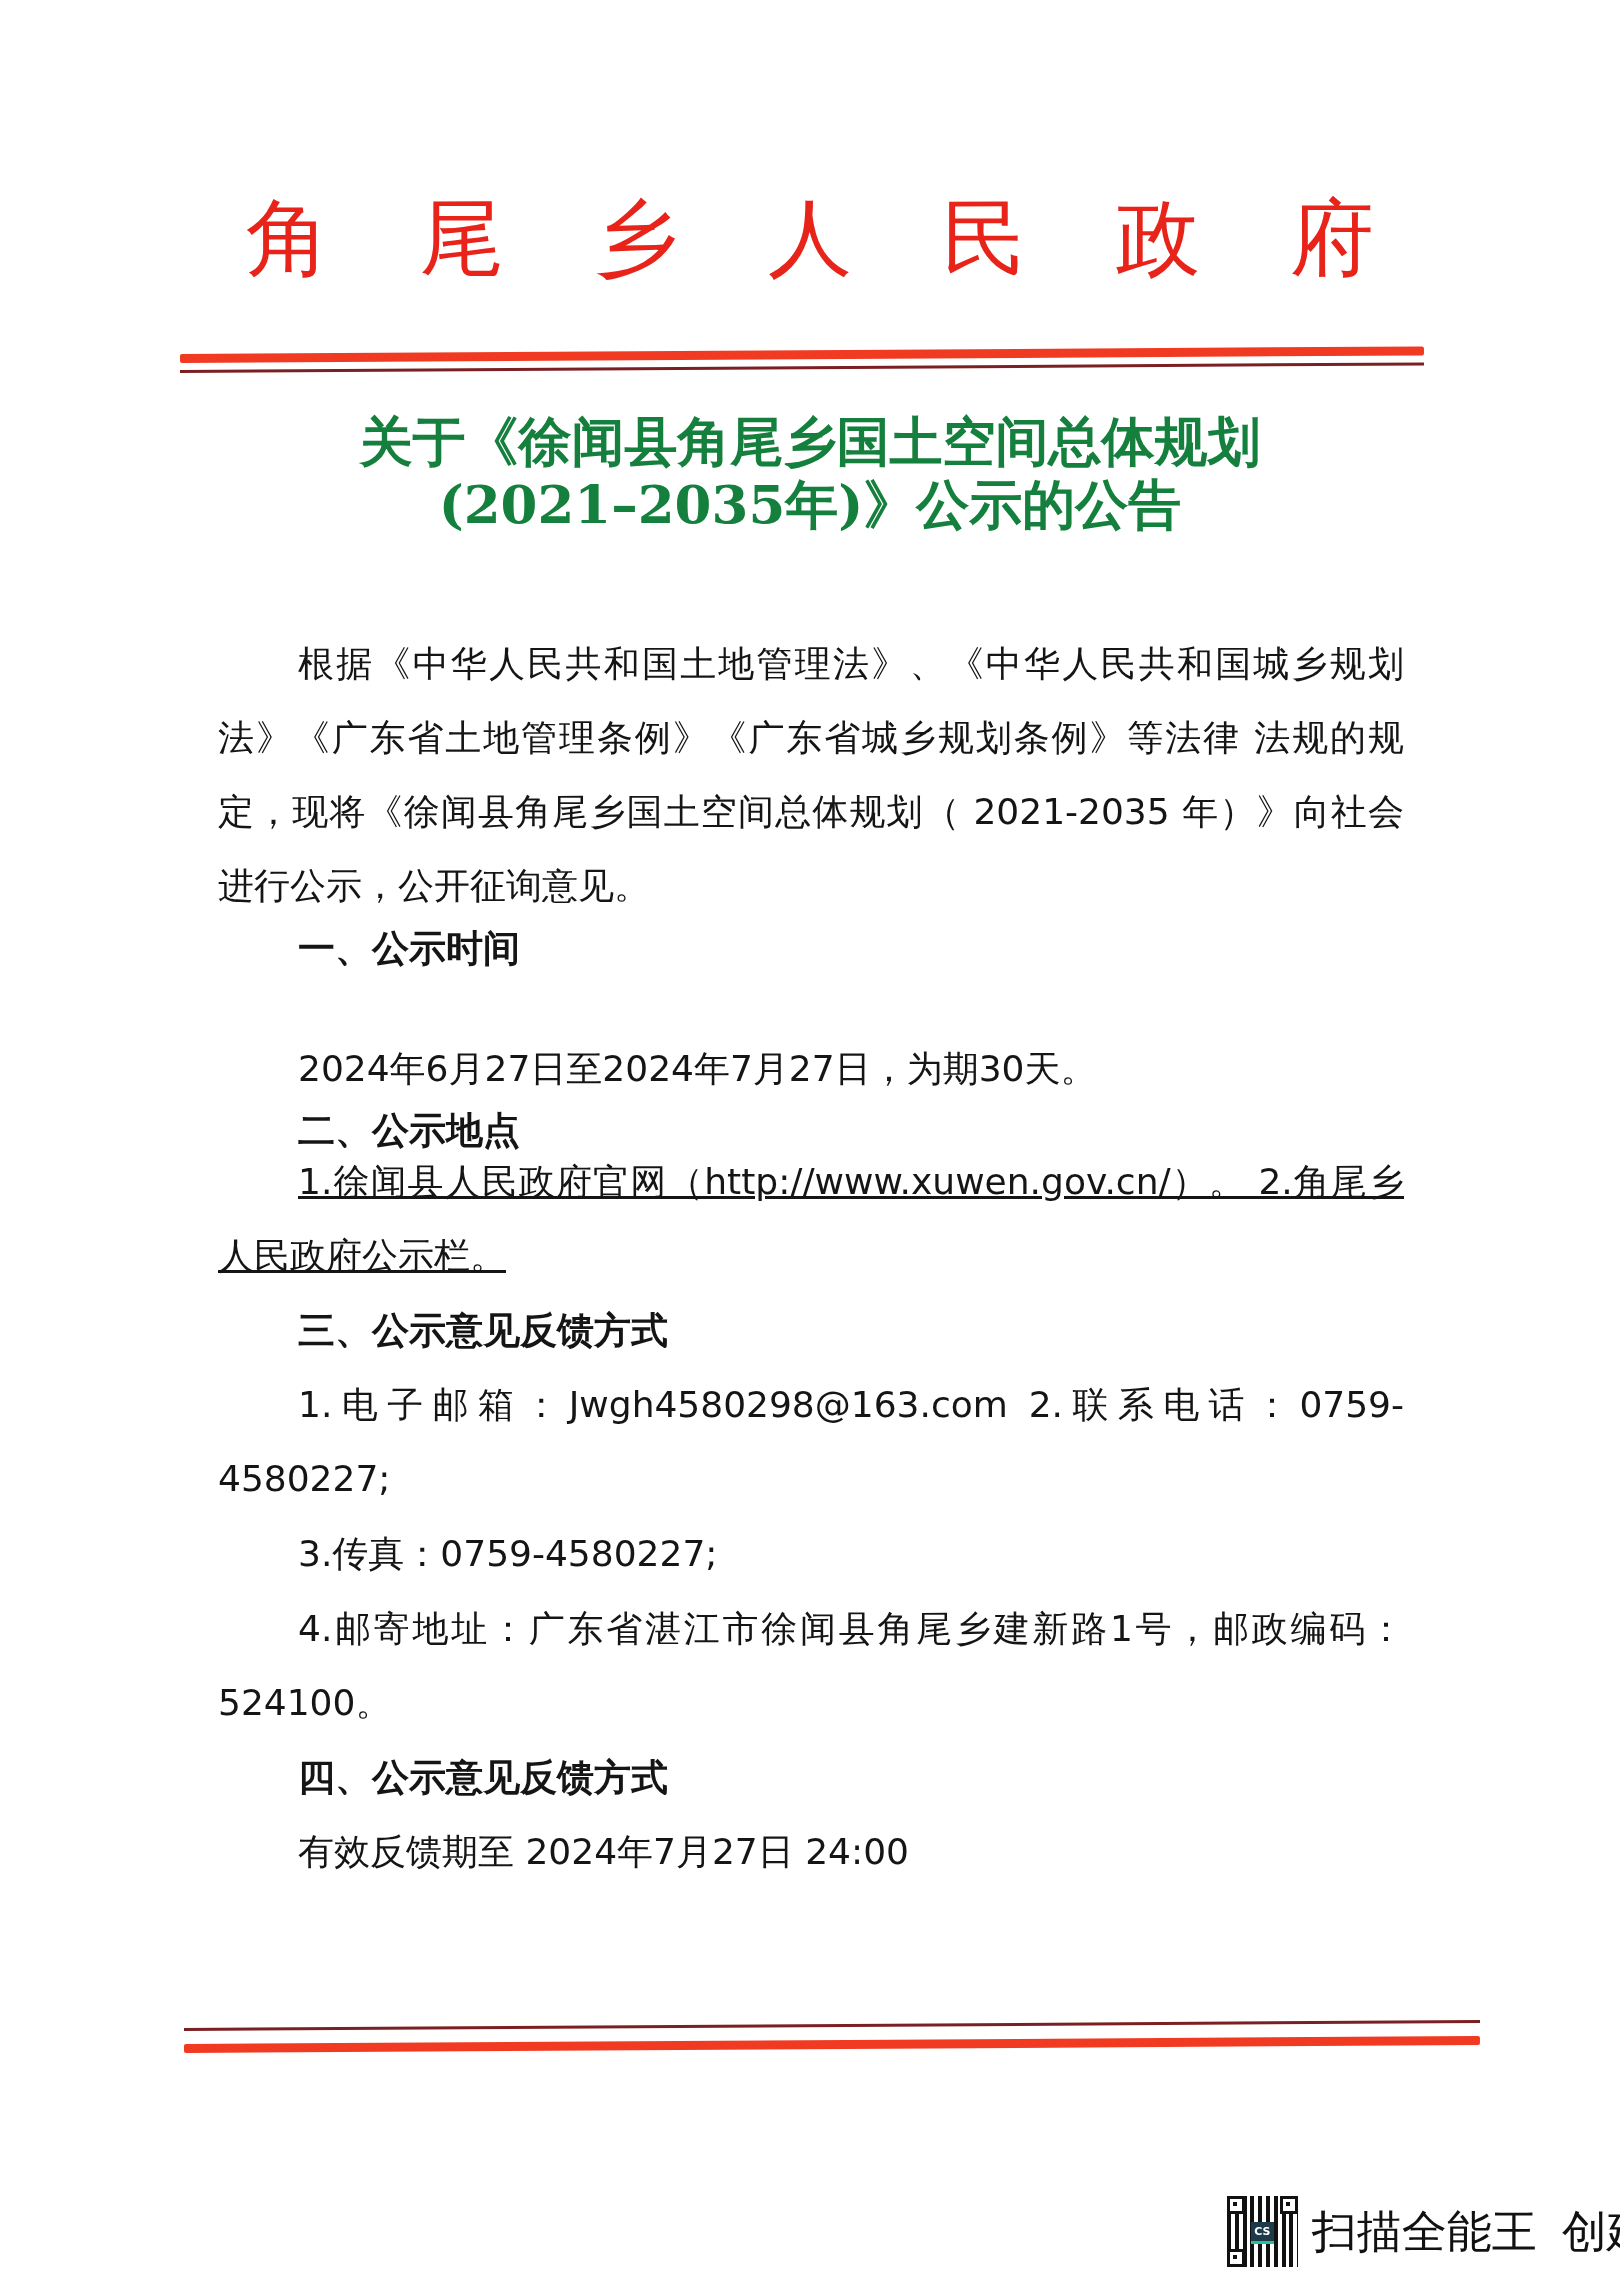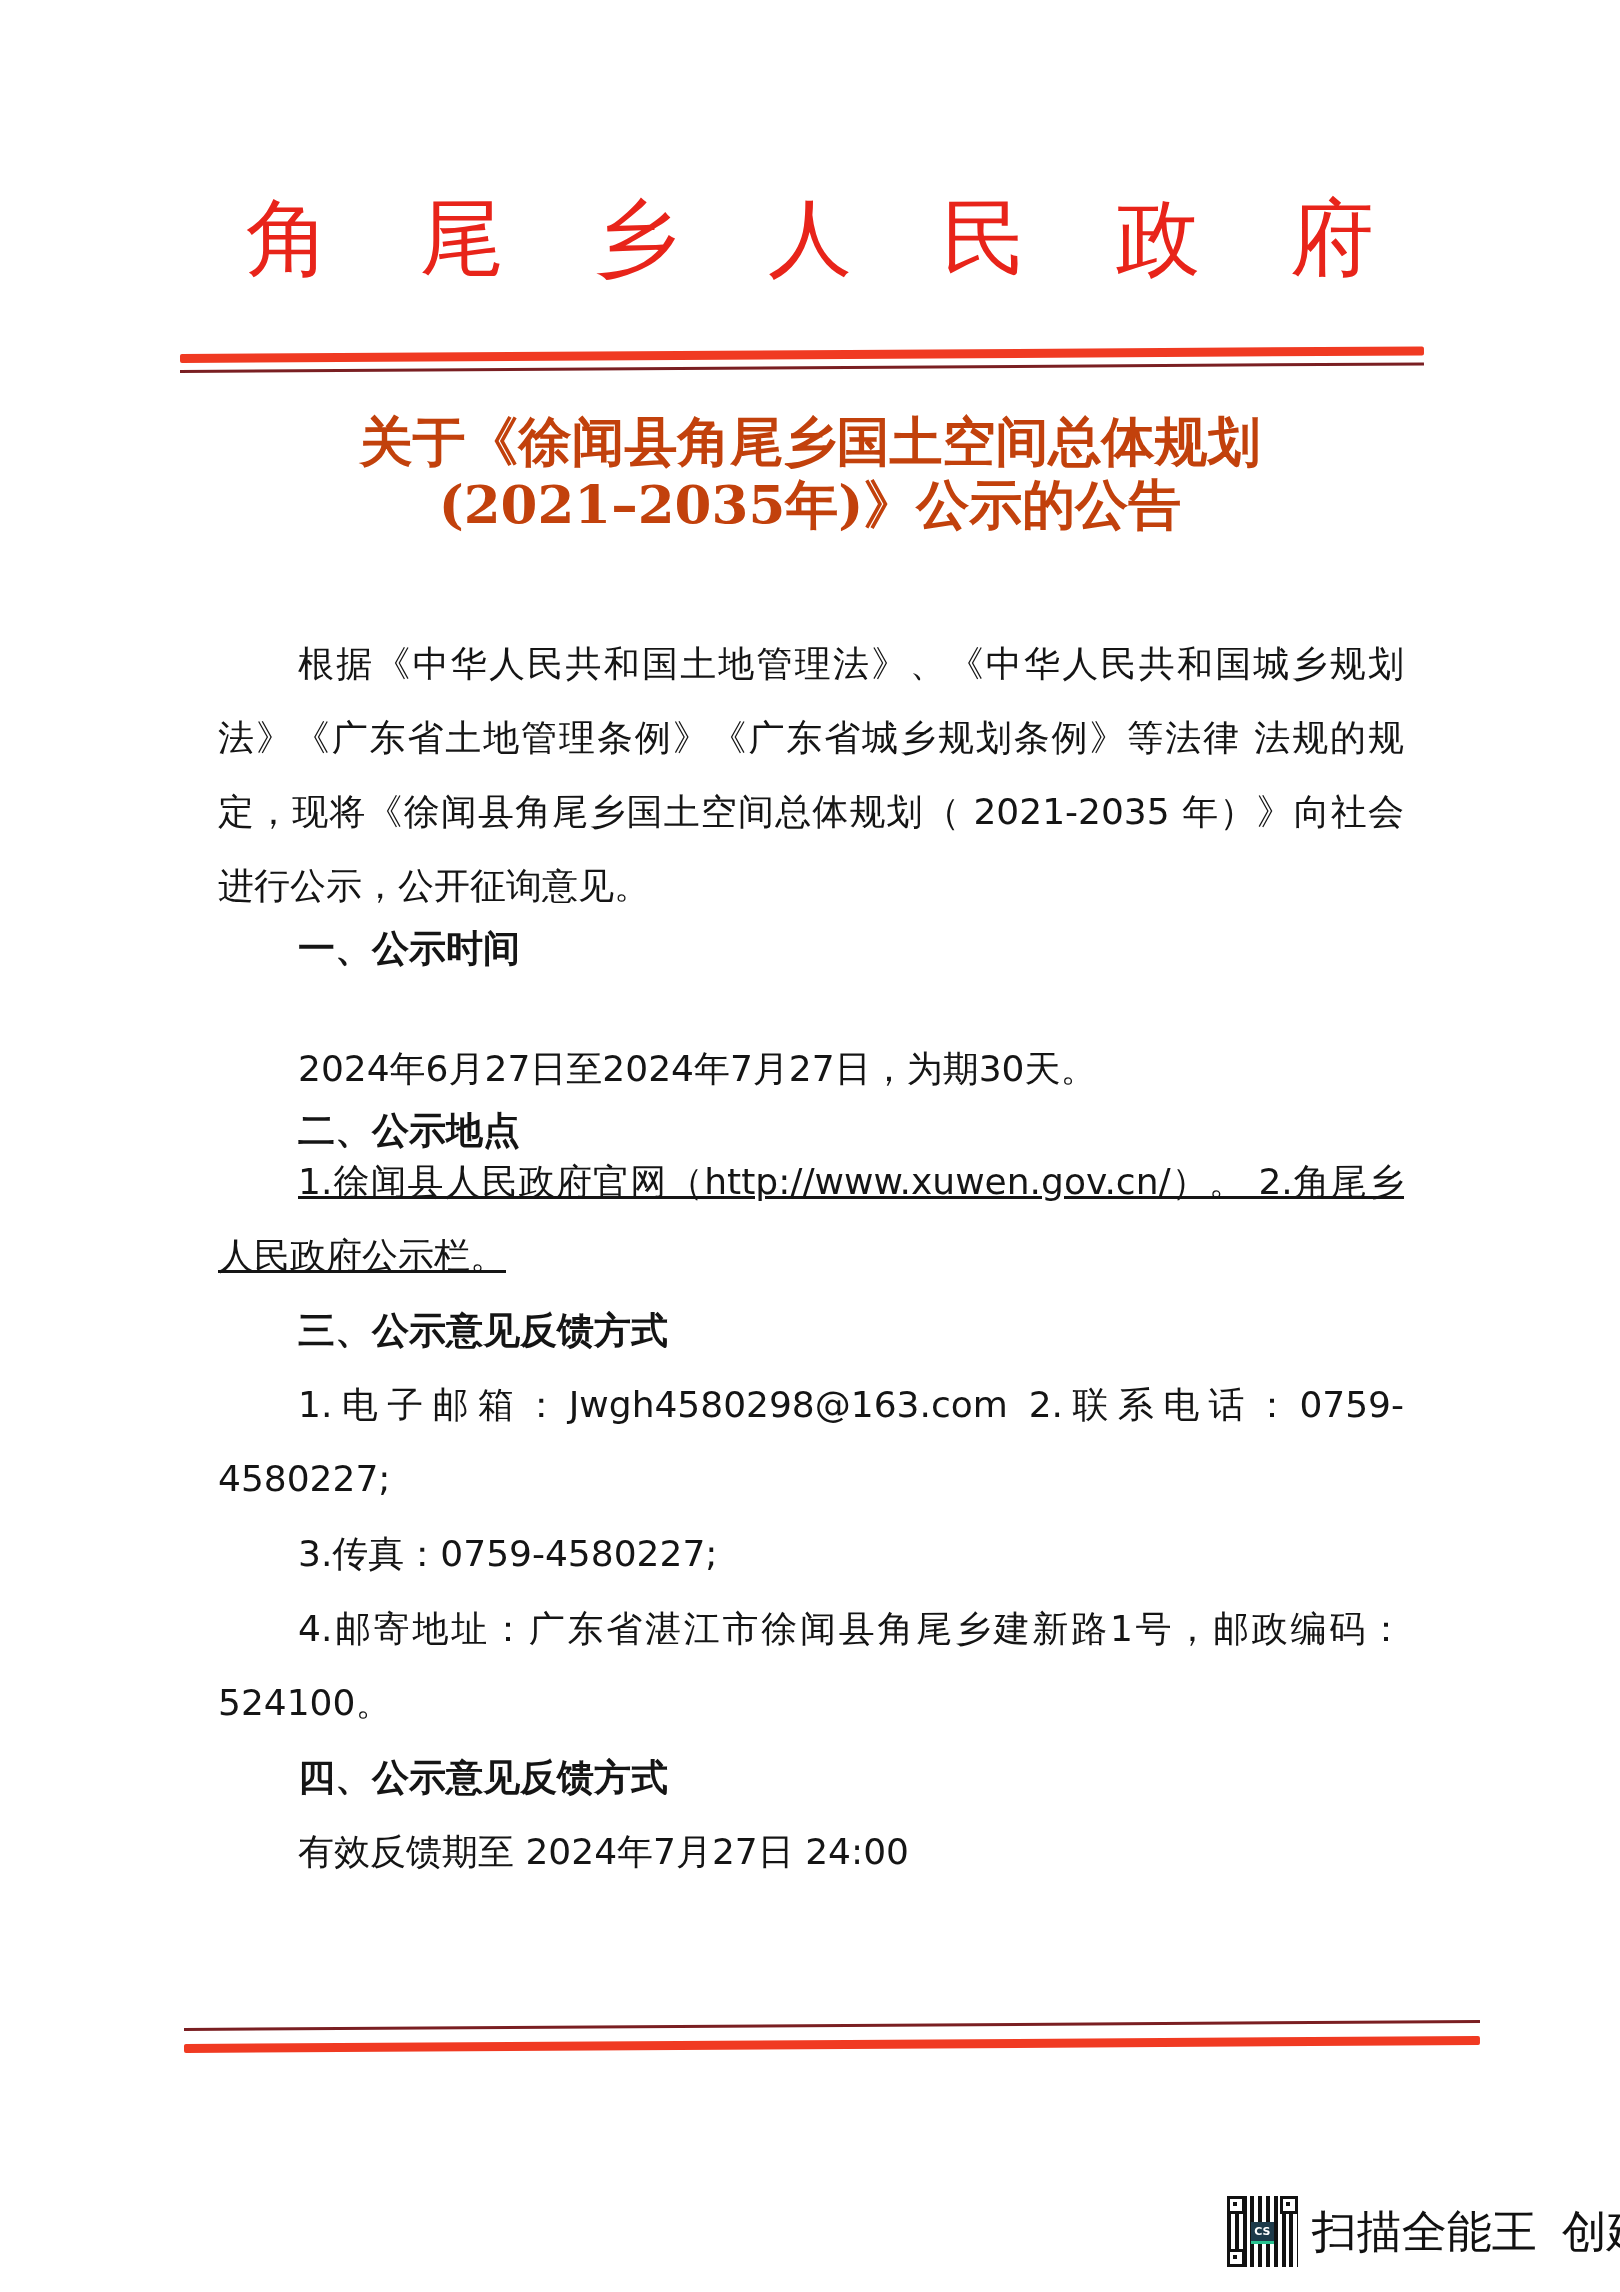--- a/index.html
+++ b/index.html
@@ -51,21 +51,21 @@
     .doc-title {
       position: absolute;
       left: 0;
       top: 410px;
       width: 1620px;
       text-align: center;
       font-family: "DejaVu Serif", "Liberation Serif", serif;
       font-weight: bold;
       font-size: 53px;
       line-height: 63px;
-      color: #c2410c;
+      color: #15803d;
     }
     .doc-title div { white-space: nowrap; }
 
     .body-text {
       position: absolute;
       left: 218px;
       width: 1186px;
       font-family: "DejaVu Sans", "Liberation Sans", sans-serif;
       font-size: 36px;
       line-height: 74px;

